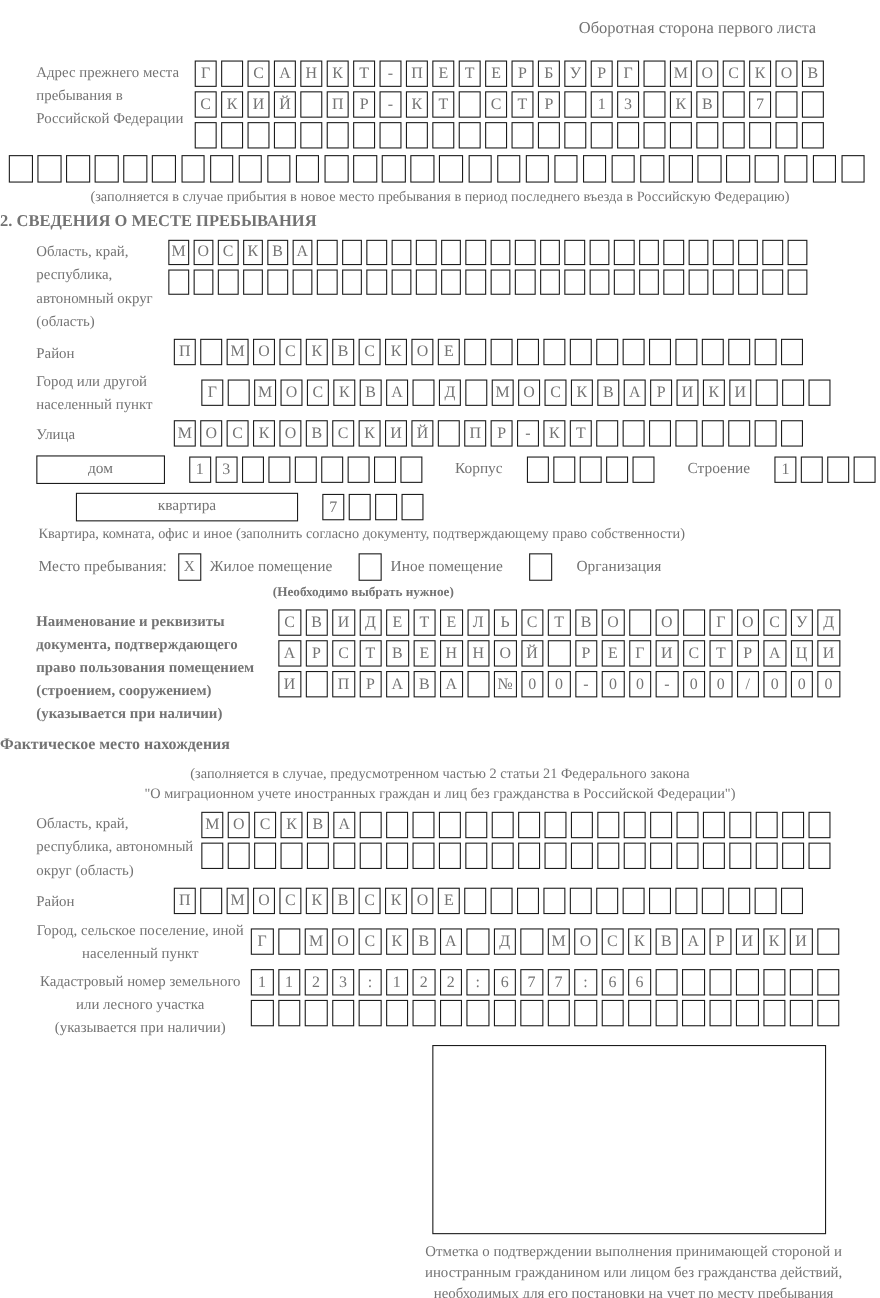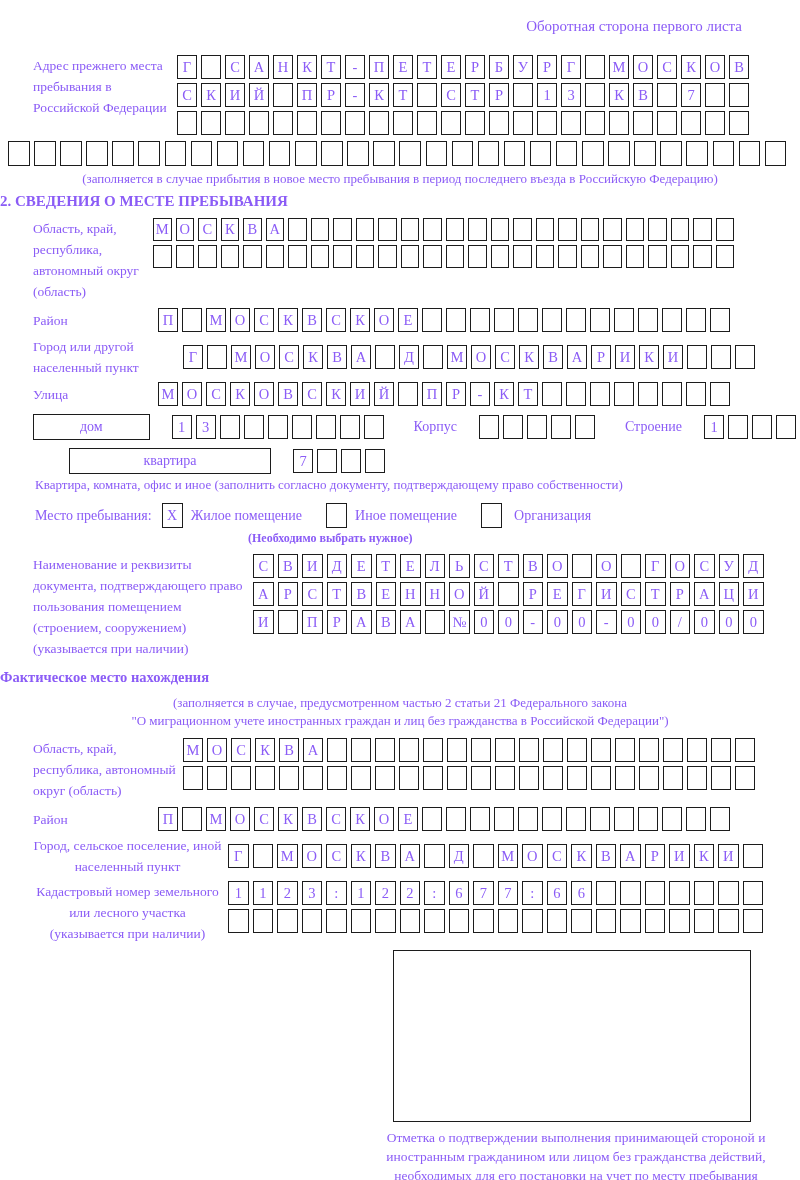--- a/index.html
+++ b/index.html
@@ -1,32 +1,32 @@
 <!DOCTYPE html>
 <html><head>
 <meta charset="utf-8">
 <style>
   html,body{margin:0;padding:0;background:#fff;}
   .page{
     position:relative;
     width:800px;height:1180px;
-    background:#fff;color:#8b5cf6;
+    background:#fff;color:#737373;
     font-family:"Liberation Serif","DejaVu Serif",serif;
     overflow:hidden;box-sizing:border-box;
     padding-top:18px;
   }
   .back-note{font-size:15px;text-align:right;padding-right:58px;margin-bottom:20px;}
   .field{display:flex;align-items:flex-start;margin-left:33px;}
   .field.vcenter{align-items:center;}
   .label{font-size:13.5px;line-height:21px;flex:0 0 auto;padding-right:6px;box-sizing:border-box;}
   .w140{width:144px;}
   .w116{width:120px;}
   .w121{width:125px;}
   .w146{width:150px;}
-  .w216{width:220px;}
+  .w216{width:220px;font-weight:bold;}
   .w191{width:195px;text-align:center;}
   .rows{display:flex;flex-direction:column;row-gap:4px;}
   .cells{display:flex;}
   .cell{
     box-sizing:border-box;width:20px;height:24px;margin-right:4px;
     border:1.5px solid #1c1c1c;background:#fff;
     display:flex;align-items:center;justify-content:center;
     font-size:14.5px;line-height:1;
   }
   .cells.small .cell{width:18.5px;height:23px;margin-right:4px;}
@@ -390,21 +390,21 @@
   </div>
   <div class="caption left">Квартира, комната, офис и иное (заполнить согласно документу, подтверждающему право собственности)</div>
 
   <div class="mesto">
     <span>Место пребывания:</span>
     <span class="checkbox">X</span>
     <span class="opt-label">Жилое помещение</span>
     <span class="checkbox"></span>
     <span class="opt-label">Иное помещение</span>
     <span class="checkbox"></span>
-    <span class="opt-label" style="margin-left:4px;">Организация</span>
+    <span class="opt-label" style="margin-left:14px;">Организация</span>
   </div>
   <div class="mesto-note">(Необходимо выбрать нужное)</div>
 
   <div class="field">
     <div class="label w216">Наименование и реквизиты документа, подтверждающего право пользования помещением (строением, сооружением) (указывается при наличии)</div>
     <div class="rows">
       <div class="cells wide">
           <span class="cell">С</span>
           <span class="cell">В</span>
           <span class="cell">И</span>

